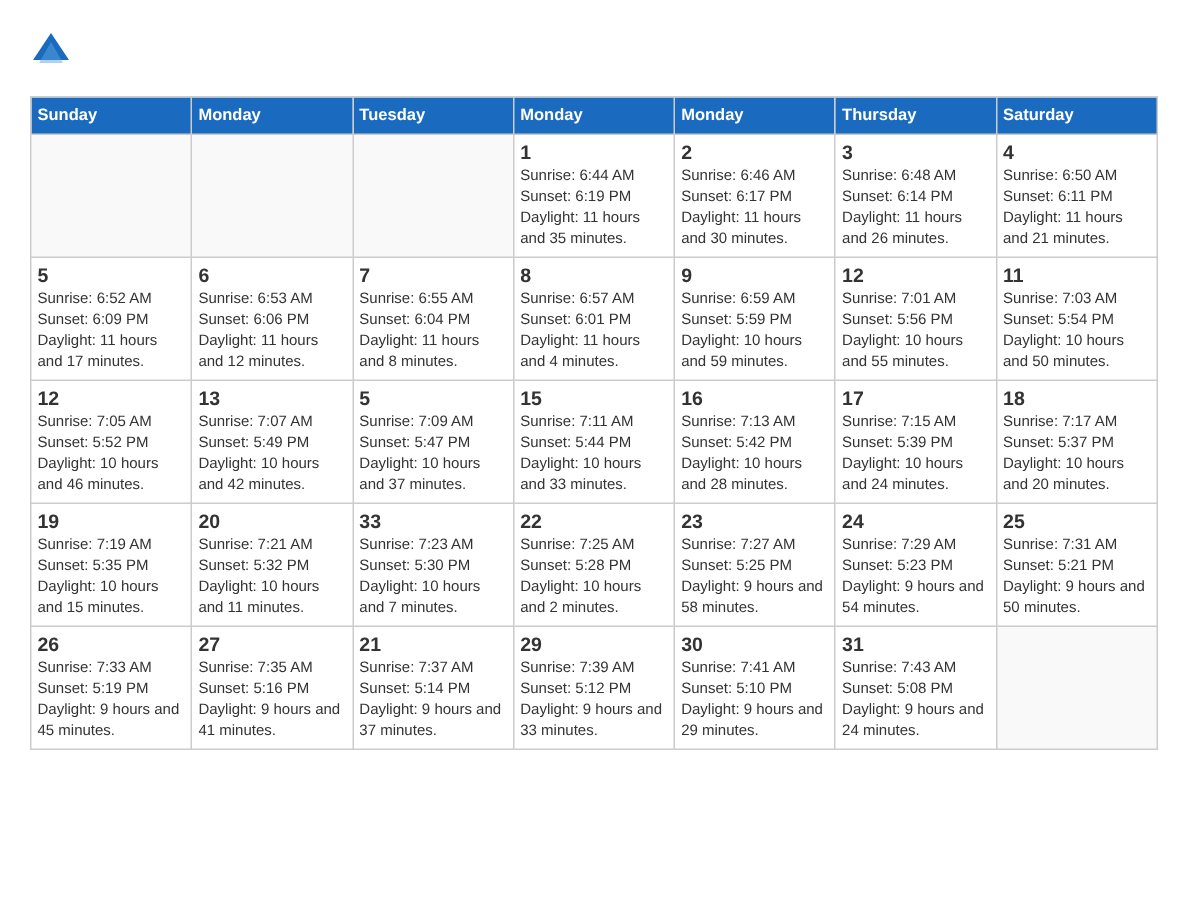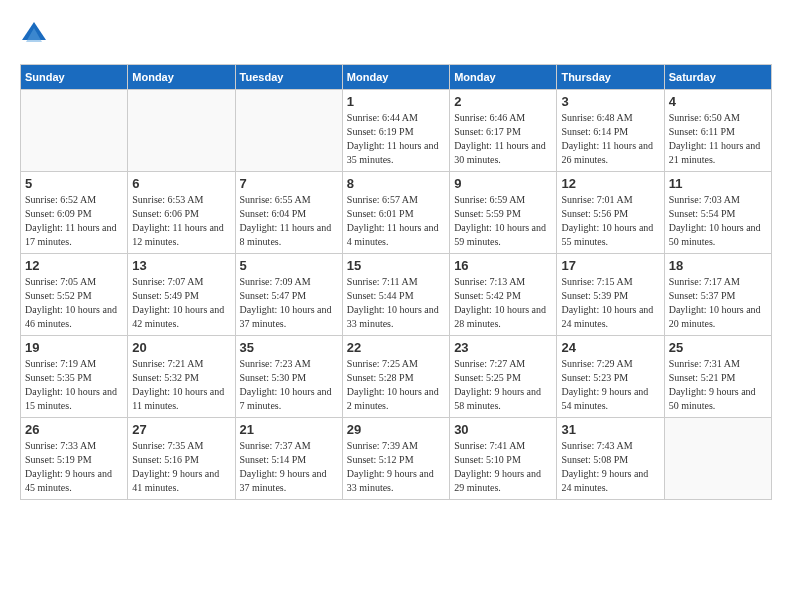--- a/index.html
+++ b/index.html
@@ -81,21 +81,20 @@
       font-size: 13px;
       font-weight: bold;
       color: #333;
       display: block;
       margin-bottom: 2px;
     }
     .day-info {
       font-size: 10px;
       color: #333;
       line-height: 1.4;
-      font-family: Liberation Serif, serif;
     }
   </style>
 </head>
 <body>
 
 <div class="header">
   <div class="logo">
     <svg class="logo-icon" viewBox="0 0 28 28">
       <polygon points="14,2 26,20 2,20" fill="#1a6bbf"></polygon>
       <polygon points="14,8 22,22 6,22" fill="#5ba3e0" opacity="0.5"></polygon>
@@ -208,21 +207,21 @@
       <tr>
         <td>
           <span class="day-number">19</span>
           <div class="day-info">Sunrise: 7:19 AM<br>Sunset: 5:35 PM<br>Daylight: 10 hours and 15 minutes.</div>
         </td>
         <td>
           <span class="day-number">20</span>
           <div class="day-info">Sunrise: 7:21 AM<br>Sunset: 5:32 PM<br>Daylight: 10 hours and 11 minutes.</div>
         </td>
         <td>
-          <span class="day-number">35</span>
+          <span class="day-number">33</span>
           <div class="day-info">Sunrise: 7:23 AM<br>Sunset: 5:30 PM<br>Daylight: 10 hours and 7 minutes.</div>
         </td>
         <td>
           <span class="day-number">22</span>
           <div class="day-info">Sunrise: 7:25 AM<br>Sunset: 5:28 PM<br>Daylight: 10 hours and 2 minutes.</div>
         </td>
         <td>
           <span class="day-number">23</span>
           <div class="day-info">Sunrise: 7:27 AM<br>Sunset: 5:25 PM<br>Daylight: 9 hours and 58 minutes.</div>
         </td>

